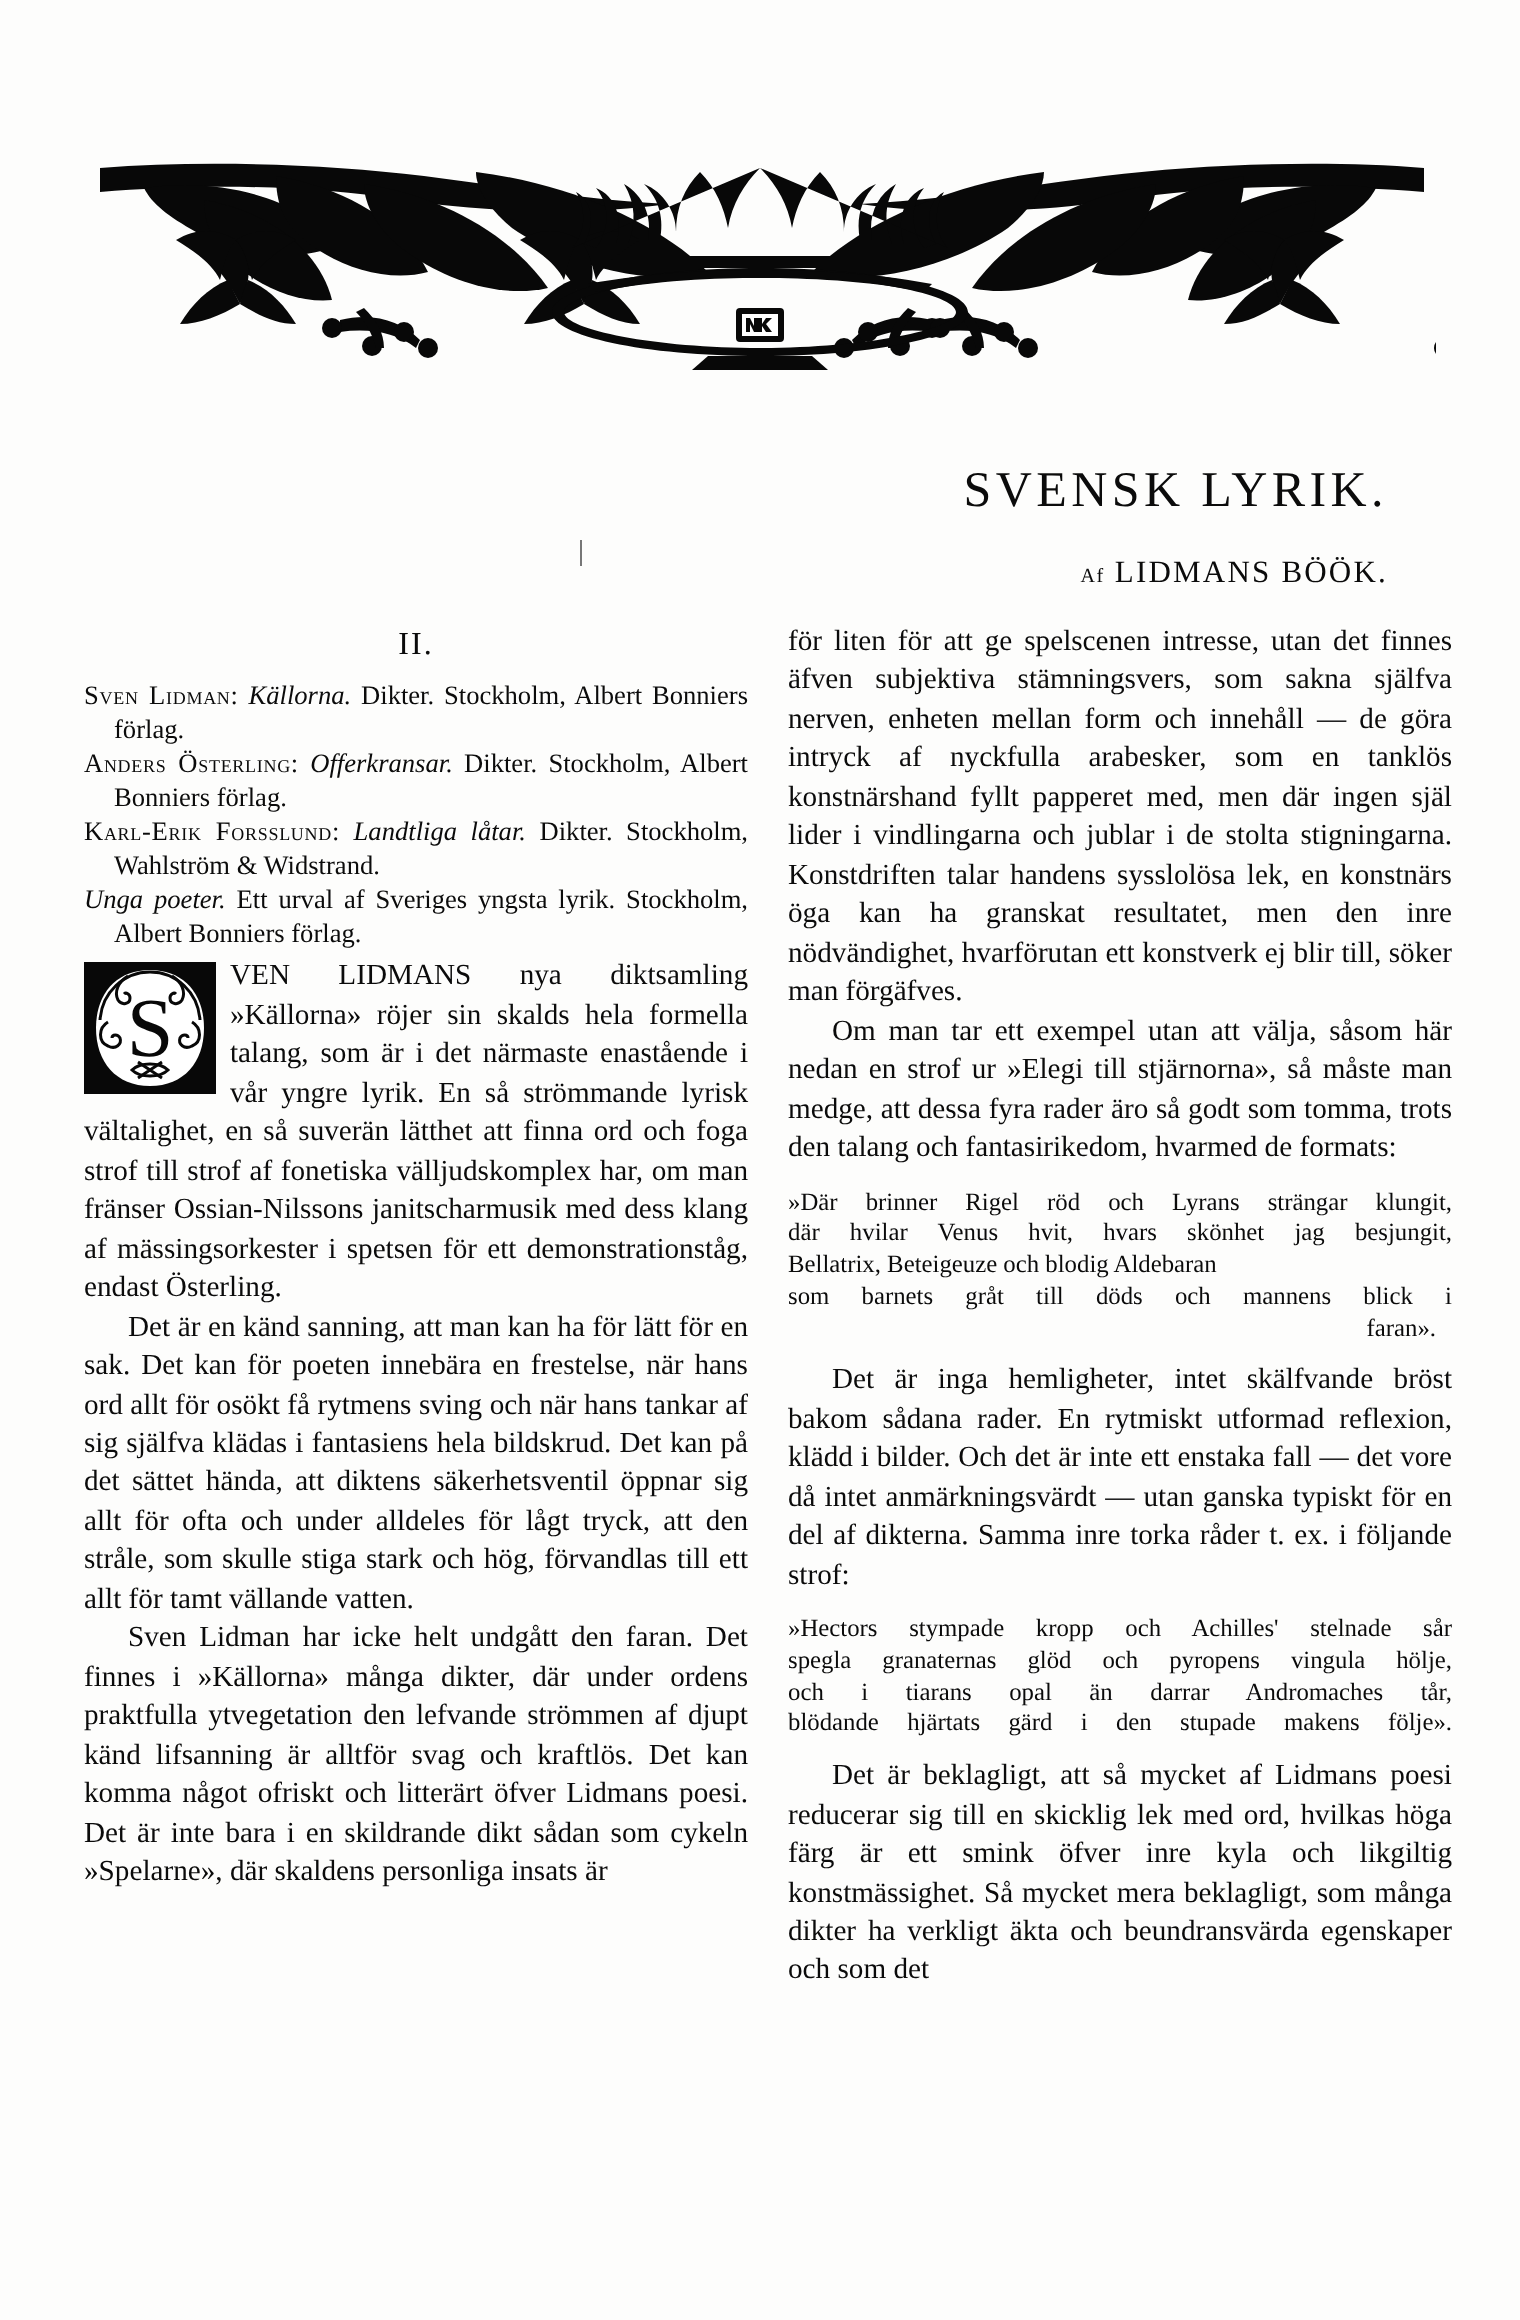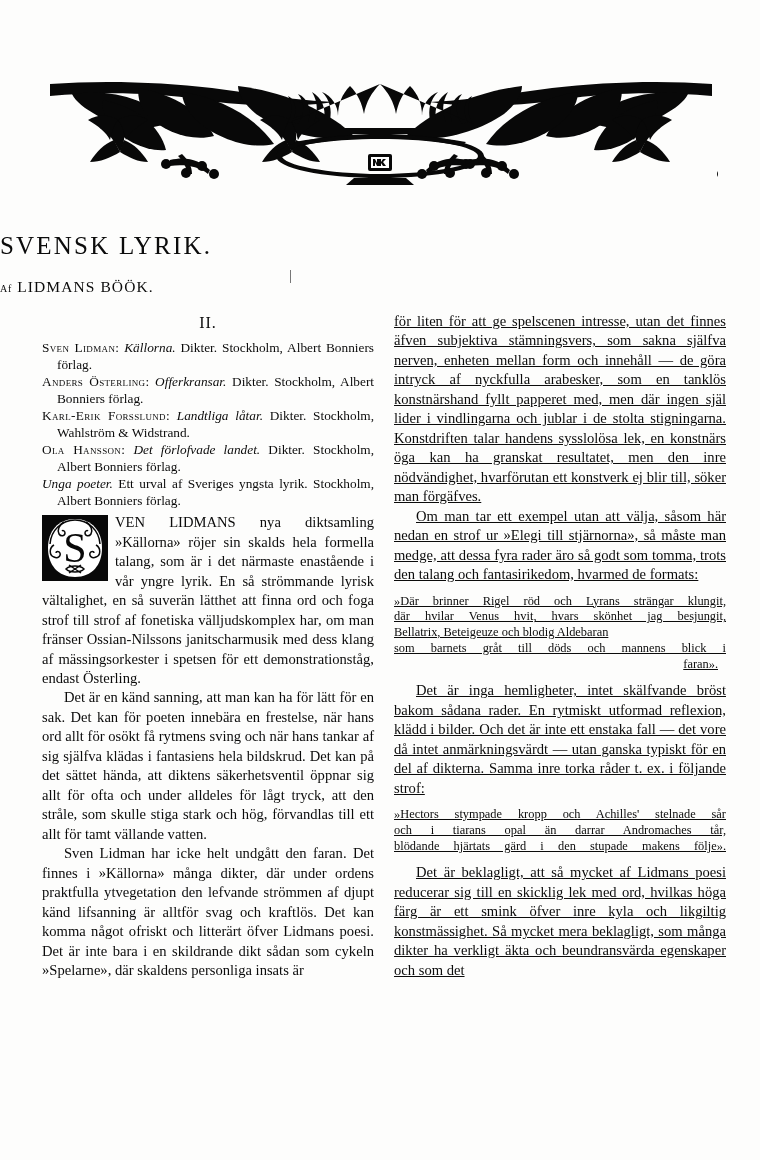--- a/index.html
+++ b/index.html
@@ -31,21 +31,21 @@
     height: 108px;
   }
   .headpiece svg { display: block; width: 100%; height: 100%; }
 
   
   .title-block {
     position: absolute;
     left: 0;
     top: 232px;
     width: 694px;
-    text-align: left;
+    text-align: right;
   }
   .article-title {
     font-size: 25px;
     letter-spacing: 2.2px;
     font-weight: normal;
     margin: 0;
     line-height: 1.1;
   }
   .byline {
     margin: 18px 0 0 0;
@@ -70,21 +70,21 @@
     position: absolute;
     top: 312px;
     width: 332px;
     font-size: 14.6px;
     line-height: 1.335;
     text-align: justify;
     text-justify: inter-word;
     hyphens: manual;
   }
   .col-left  { left: 42px; }
-  .col-right { left: 394px; text-decoration: underline; }
+  .col-right { left: 394px; }
 
   .section-num {
     text-align: center;
     font-size: 16px;
     letter-spacing: 1px;
     margin: 0 0 6px 0;
     padding-bottom: 1px;
   }
 
   
@@ -268,24 +268,20 @@
         <span class="sc">Sven Lidman:</span>
         <span class="it">Källorna.</span><span> Dikter. Stockholm, Albert Bonniers förlag.</span>
       </div>
       <div class="entry">
         <span class="sc">Anders Österling:</span>
         <span class="it">Offerkransar.</span><span> Dikter. Stockholm, Albert Bonniers förlag.</span>
       </div>
       <div class="entry">
         <span class="sc">Karl-Erik Forsslund:</span>
         <span class="it">Landtliga låtar.</span><span> Dikter. Stockholm, Wahlström &amp; Widstrand.</span>
-      </div>
-      <div class="entry">
-        <span class="sc">Ola Hansson:</span>
-        <span class="it">Det förlofvade landet.</span><span> Dikter. Stockholm, Albert Bonniers förlag.</span>
       </div>
       <div class="entry">
         <span class="it">Unga poeter.</span><span> Ett urval af Sveriges yngsta lyrik. Stockholm, Albert Bonniers förlag.</span>
       </div>
     </div>
 
     <p class="dropcap-para">
       <span class="dropcap">
         <svg viewBox="0 0 66 66" xmlns="http://www.w3.org/2000/svg" aria-hidden="true">
           <rect x="0" y="0" width="66" height="66" fill="#080808"></rect>
@@ -320,20 +316,21 @@
       <span class="vline stretch">där hvilar Venus hvit, hvars skönhet jag besjungit,</span>
       <span class="vline">Bellatrix, Beteigeuze och blodig Aldebaran</span>
       <span class="vline stretch">som barnets gråt till döds och mannens blick i</span>
       <span class="vline last-run">faran».</span>
     </div>
 
     <p class="para">Det är inga hemligheter, intet skälfvande bröst bakom sådana rader. En rytmiskt utformad reflexion, klädd i bilder. Och det är inte ett enstaka fall — det vore då intet anmärkningsvärdt — utan ganska typiskt för en del af dikterna. Samma inre torka råder t. ex. i följande strof:</p>
 
     <div class="verse">
       <span class="vline stretch">»Hectors stympade kropp och Achilles' stelnade sår</span>
+      <span class="vline stretch">spegla granaternas glöd och pyropens vingula hölje,</span>
       <span class="vline stretch">och i tiarans opal än darrar Andromaches tår,</span>
       <span class="vline stretch">blödande hjärtats gärd i den stupade makens följe».</span>
     </div>
 
     <p class="para">Det är beklagligt, att så mycket af Lidmans poesi reducerar sig till en skicklig lek med ord, hvilkas höga färg är ett smink öfver inre kyla och likgiltig konstmässighet. Så mycket mera beklagligt, som många dikter ha verkligt äkta och beundransvärda egenskaper och som det</p>
   </div>
 
 </div>
 
 </body></html>

